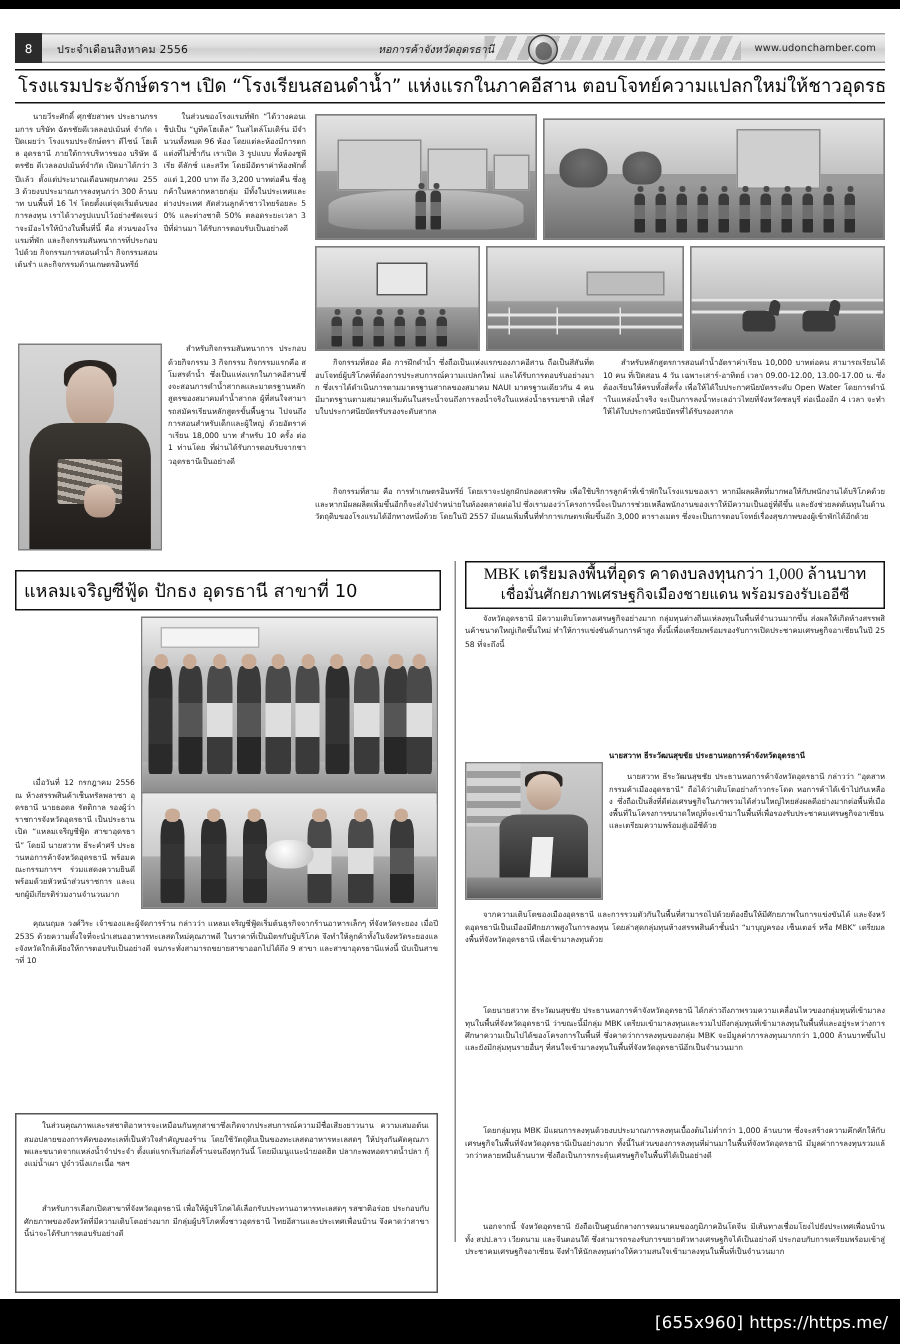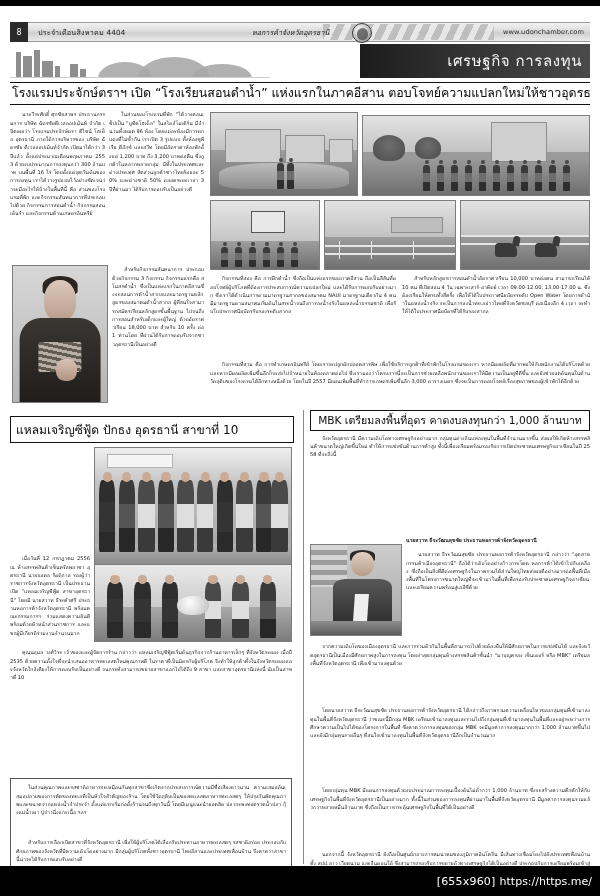--- a/index.html
+++ b/index.html
@@ -300,20 +300,21 @@
     white-space: nowrap;
     overflow: hidden;
     background:#fff;
   }
   .boxed-head.two-line {
     white-space: normal;
     line-height: 1.18;
     text-align: center;
     font-size: 10.6px;
     padding: 3px 4px;
+    font-family: Liberation Serif, serif;
   }
   .boxed-head.two-line .l2 { font-size: 9.6px; display:block; }
 
   
   .col-sep {
     position:absolute; top:0; bottom:0;
     width:0; border-left:0.8px solid #8a8a8a;
   }
 
   
@@ -338,45 +339,27 @@
   }
   .footer-strip .fs-url { color:#fff; font-size: 11px; margin-left: 4px; }
 </style>
 </head>
 <body>
 
 <div class="page-sheet">
 
   <div class="masthead">
     <div class="page-number-box">8</div>
-    <div class="masthead-issue">ประจำเดือนสิงหาคม 4404</div>
+    <div class="masthead-issue">ประจำเดือนสิงหาคม 2556</div>
     <div class="masthead-stripes"></div>
     <div class="masthead-org">หอการค้าจังหวัดอุดรธานี</div>
     <div class="masthead-seal"></div>
     <a class="masthead-url">www.udonchamber.com</a>
   </div>
 
-  <div class="skyline-band">
-    <div class="skyline-left">
-      <div class="sky-b" style="left:6px;  width:5px;  height:26px;"></div>
-      <div class="sky-b" style="left:13px; width:9px;  height:22px;"></div>
-      <div class="sky-b" style="left:24px; width:6px;  height:28px;"></div>
-      <div class="sky-b" style="left:32px; width:11px; height:17px;"></div>
-      <div class="sky-b" style="left:45px; width:5px;  height:12px;"></div>
-      <div class="sky-b" style="left:60px; width:8px;  height:14px;"></div>
-      <div class="sky-b" style="left:70px; width:6px;  height:9px;"></div>
-      <div class="hill" style="left:88px;  width:54px; height:16px;"></div>
-      <div class="hill" style="left:128px; width:72px; height:21px;"></div>
-      <div class="hill" style="left:182px; width:60px; height:14px;"></div>
-      <div class="sky-ln" style="left:0; right:0; bottom:0; height:1px;"></div>
-    </div>
-    <div class="section-title-band">
-      <div class="st">เศรษฐกิจ  การลงทุน</div>
-    </div>
-  </div>
 
   <div class="lead-headline">โรงแรมประจักษ์ตราฯ เปิด “โรงเรียนสอนดำน้ำ” แห่งแรกในภาคอีสาน ตอบโจทย์ความแปลกใหม่ให้ชาวอุดรธานี</div>
 
   <div class="main-area">
 
     <div class="top-story">
 
       <div class="tx" style="position:absolute;left:0;top:0;width:95px;height:150px;">
         <p>นายวีระศักดิ์ ศุกชัยสาพร ประธานกรรมการ บริษัท ฉัตรชัยดีเวลลอปเม้นท์ จำกัด เปิดเผยว่า โรงแรมประจักษ์ตรา ดีไซน์ โฮเต็ล อุดรธานี ภายใต้การบริหารของ บริษัท ฉัตรชัย ดีเวลลอปเม้นท์จำกัด เปิดมาได้กว่า 3 ปีแล้ว ตั้งแต่ประมาณเดือนพฤษภาคม 2553 ด้วยงบประมาณการลงทุนกว่า 300 ล้านบาท บนพื้นที่ 16 ไร่ โดยตั้งแต่จุดเริ่มต้นของการลงทุน เราได้วางรูปแบบไว้อย่างชัดเจนว่าจะมีอะไรให้บ้างในพื้นที่นี้ คือ ส่วนของโรงแรมที่พัก และกิจกรรมสันทนาการที่ประกอบไปด้วย กิจกรรมการสอนดำน้ำ กิจกรรมสอนเต้นรำ และกิจกรรมด้านเกษตรอินทรีย์</p>
       </div>
@@ -519,20 +502,21 @@
         </div>
         <div class="tx" style="margin-top:3px;height:52px;">
           <p>สำหรับการเลือกเปิดสาขาที่จังหวัดอุดรธานี เพื่อให้ผู้บริโภคได้เลือกรับประทานอาหารทะเลสดๆ รสชาติอร่อย ประกอบกับศักยภาพของจังหวัดที่มีความเติบโตอย่างมาก มีกลุ่มผู้บริโภคทั้งชาวอุดรธานี ไทยอีสานและประเทศเพื่อนบ้าน จึงคาดว่าสาขานี้น่าจะได้รับการตอบรับอย่างดี</p>
         </div>
       </div>
     </div>
 
     <div style="position:absolute;left:300px;top:300px;width:280px;bottom:30px;">
       <div class="boxed-head two-line">
         <span>MBK เตรียมลงพื้นที่อุดร คาดงบลงทุนกว่า 1,000 ล้านบาท</span>
+        <span class="l2">เชื่อมั่นศักยภาพเศรษฐกิจเมืองชายแดน พร้อมรองรับเออีซี</span>
       </div>
 
       <div class="tx" style="margin-top:3px;height:96px;">
         <p>จังหวัดอุดรธานี มีความเติบโตทางเศรษฐกิจอย่างมาก กลุ่มทุนต่างถิ่นแห่ลงทุนในพื้นที่จำนวนมากขึ้น ส่งผลให้เกิดห้างสรรพสินค้าขนาดใหญ่เกิดขึ้นใหม่ ทำให้การแข่งขันด้านการค้าสูง ทั้งนี้เพื่อเตรียมพร้อมรองรับการเปิดประชาคมเศรษฐกิจอาเซียนในปี 2558 ที่จะถึงนี้</p>
       </div>
 
       <div class="photo portrait-podium" style="position:absolute;left:0;top:134px;width:92px;height:92px;">
         <div class="pp-flag"></div>
         <div class="pp-hair"></div>
           <div class="pp-head"></div>

